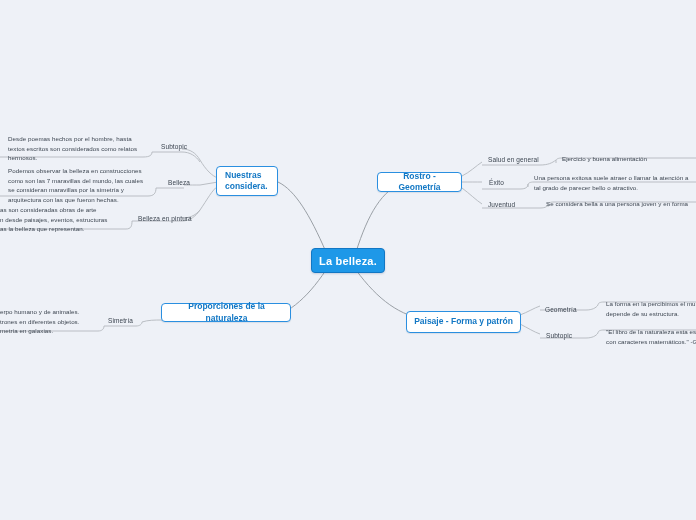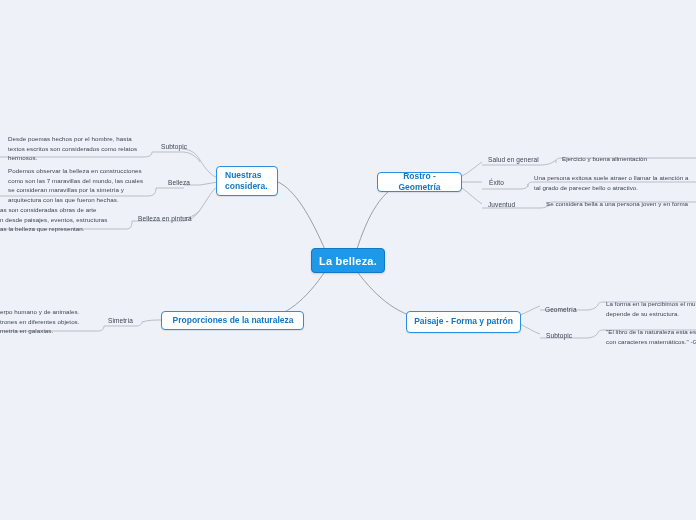--- a/index.html
+++ b/index.html
@@ -146,21 +146,21 @@
 
   <div class="node branch two-line" style="left:216px; top:166px; width:62px; height:30px; flex-direction:column; align-items:flex-start; justify-content:center;">
     <span>Nuestras</span>
     <span>considera.</span>
   </div>
 
   <div class="node branch" style="left:377px; top:172px; width:85px; height:20px;">
     <span>Rostro - Geometría</span>
   </div>
 
-  <div class="node branch" style="left:161px; top:311px; width:143px; height:19px;padding-left:7px;">
+  <div class="node branch" style="left:161px; top:303px; width:130px; height:19px;padding-left:7px;">
     <span>Proporciones de la naturaleza</span>
   </div>
 
   <div class="node branch" style="left:406px; top:311px; width:115px; height:22px;">
     <span>Paisaje - Forma y patrón</span>
   </div>
 
   <div class="node leaf-label" style="left:161px; top:141px; width:45px; height:10px;">
     <span>Subtopic</span>
   </div>

